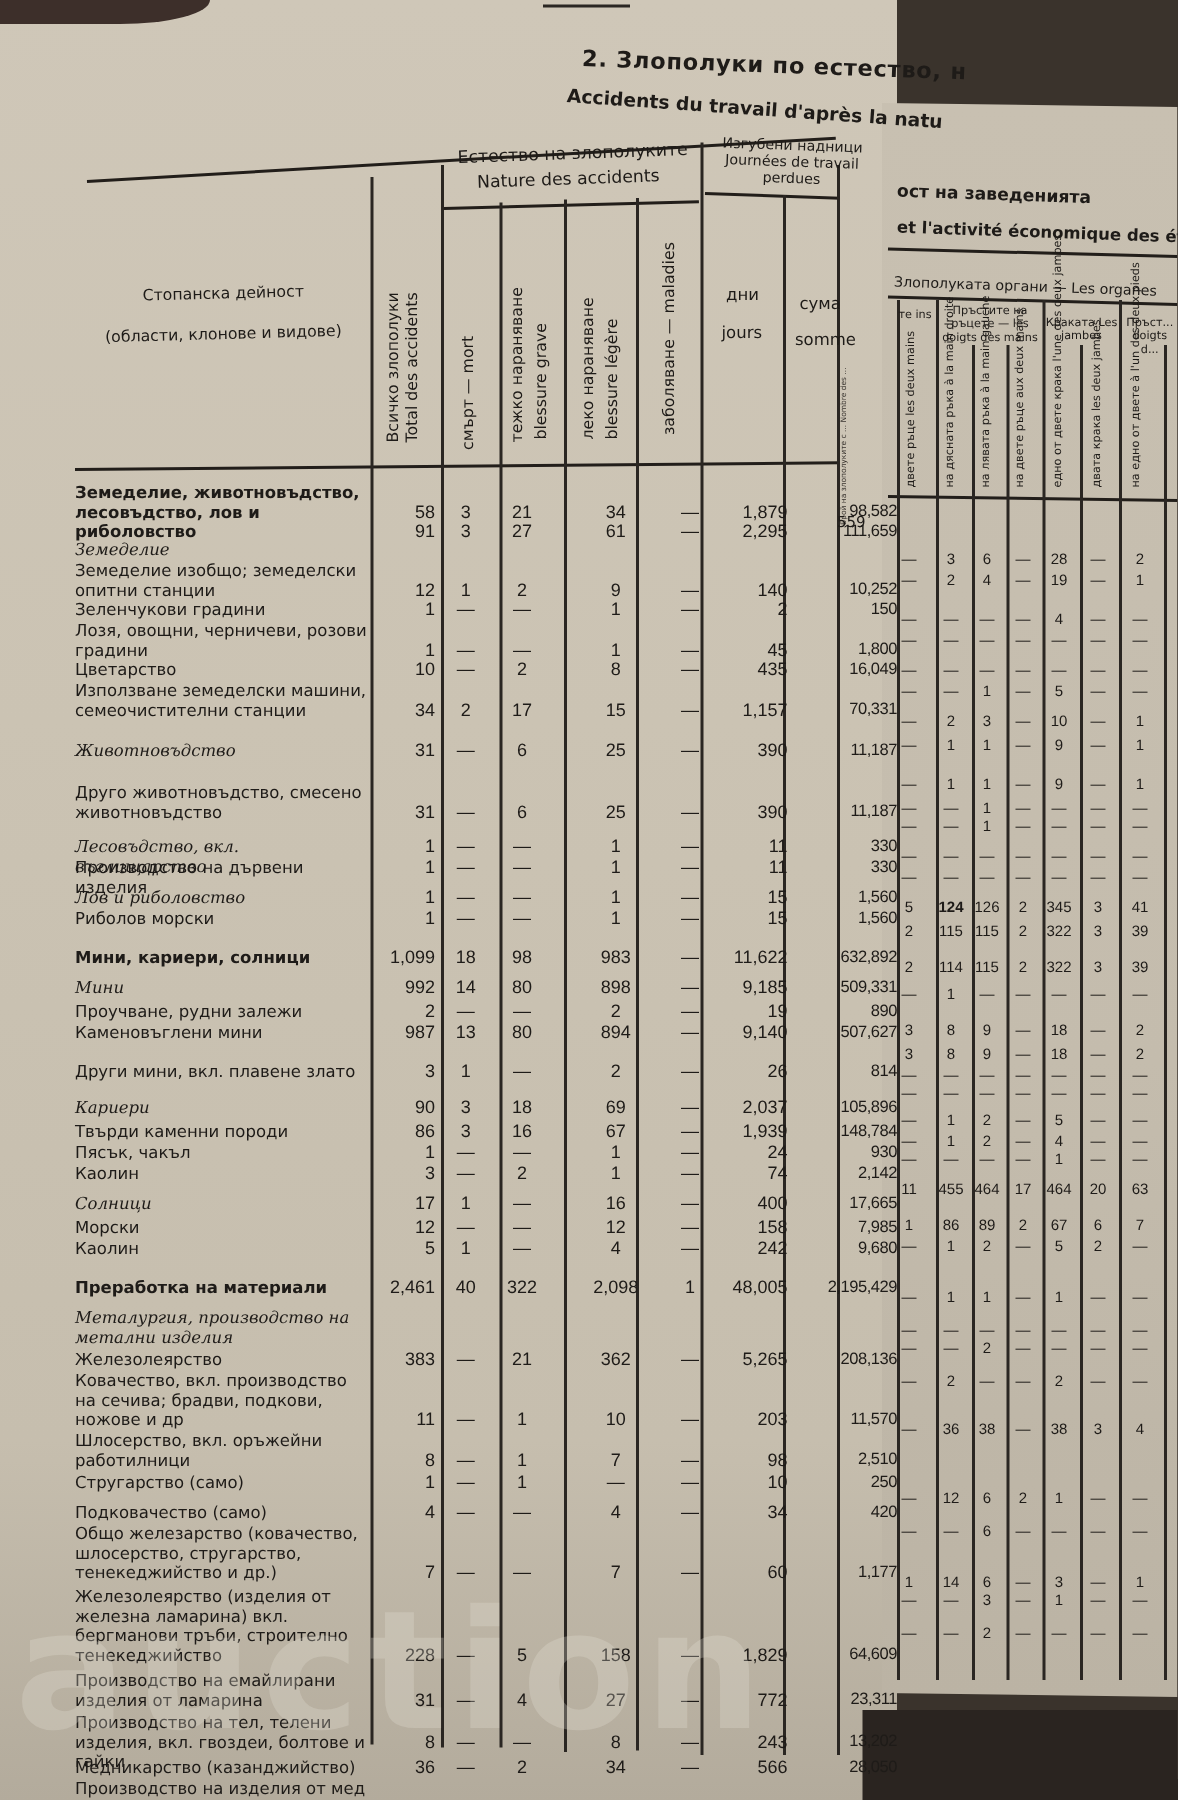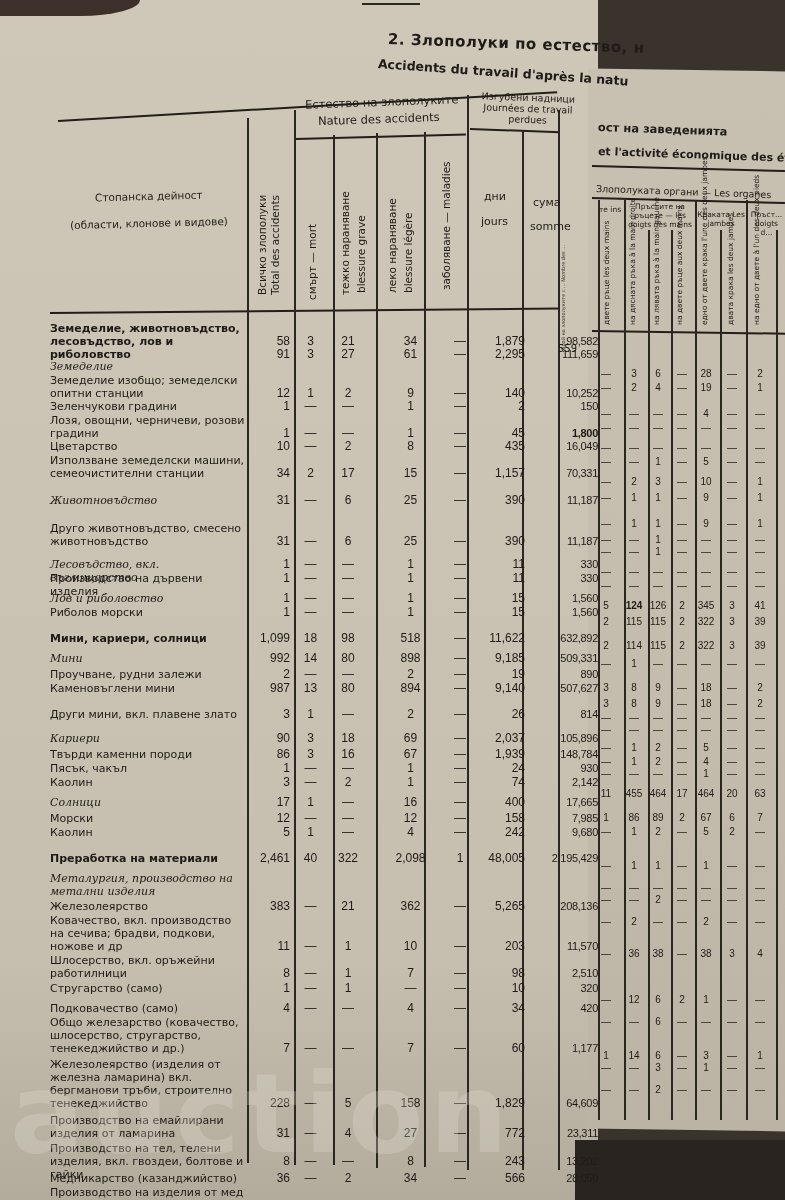--- a/index.html
+++ b/index.html
@@ -168,21 +168,21 @@
       <div class="num c6" style="top: 0px;">150</div>
     </div>
     <div class="row" style="top: 92px;">
       <div class="label ">Лозя, овощни, черничеви, розови градини</div>
       <div class="num c0" style="top: 13px;">1</div>
       <div class="num c1" style="top: 13px;">—</div>
       <div class="num c2" style="top: 13px;">—</div>
       <div class="num c3" style="top: 13px;">1</div>
       <div class="num c4" style="top: 13px;">—</div>
       <div class="num c5" style="top: 13px;">45</div>
-      <div class="num c6" style="top: 13px; font-weight: bold;">1,800</div>
+      <div class="num c6" style="top: 13px;">1,800</div>
     </div>
     <div class="row" style="top: 118px;">
       <div class="label ">Цветарство</div>
       <div class="num c0" style="top: 0px;">10</div>
       <div class="num c1" style="top: 0px;">—</div>
       <div class="num c2" style="top: 0px;">2</div>
       <div class="num c3" style="top: 0px;">8</div>
       <div class="num c4" style="top: 0px;">—</div>
       <div class="num c5" style="top: 0px;">435</div>
       <div class="num c6" style="top: 0px;">16,049</div>
@@ -255,21 +255,21 @@
       <div class="num c3" style="top: 0px;">1</div>
       <div class="num c4" style="top: 0px;">—</div>
       <div class="num c5" style="top: 0px;">15</div>
       <div class="num c6" style="top: 0px;">1,560</div>
     </div>
     <div class="row" style="top: 310px;">
       <div class="label bold">Мини, кариери, солници</div>
       <div class="num c0" style="top: 0px;">1,099</div>
       <div class="num c1" style="top: 0px;">18</div>
       <div class="num c2" style="top: 0px;">98</div>
-      <div class="num c3" style="top: 0px;">518</div>
+      <div class="num c3" style="top: 0px;">983</div>
       <div class="num c4" style="top: 0px;">—</div>
       <div class="num c5" style="top: 0px;">11,622</div>
       <div class="num c6" style="top: 0px;">632,892</div>
     </div>
     <div class="row" style="top: 330px;">
       <div class="label italic">Мини</div>
       <div class="num c0" style="top: 0px;">992</div>
       <div class="num c1" style="top: 0px;">14</div>
       <div class="num c2" style="top: 0px;">80</div>
       <div class="num c3" style="top: 0px;">898</div>
@@ -428,21 +428,21 @@
       <div class="num c6" style="top: 13px;">2,510</div>
     </div>
     <div class="row" style="top: 660px;">
       <div class="label ">Стругарство (само)</div>
       <div class="num c0" style="top: 0px;">1</div>
       <div class="num c1" style="top: 0px;">—</div>
       <div class="num c2" style="top: 0px;">1</div>
       <div class="num c3" style="top: 0px;">—</div>
       <div class="num c4" style="top: 0px;">—</div>
       <div class="num c5" style="top: 0px;">10</div>
-      <div class="num c6" style="top: 0px;">320</div>
+      <div class="num c6" style="top: 0px;">250</div>
     </div>
     <div class="row" style="top: 680px;">
       <div class="label ">Подковачество (само)</div>
       <div class="num c0" style="top: 0px;">4</div>
       <div class="num c1" style="top: 0px;">—</div>
       <div class="num c2" style="top: 0px;">—</div>
       <div class="num c3" style="top: 0px;">4</div>
       <div class="num c4" style="top: 0px;">—</div>
       <div class="num c5" style="top: 0px;">34</div>
       <div class="num c6" style="top: 0px;">420</div>

